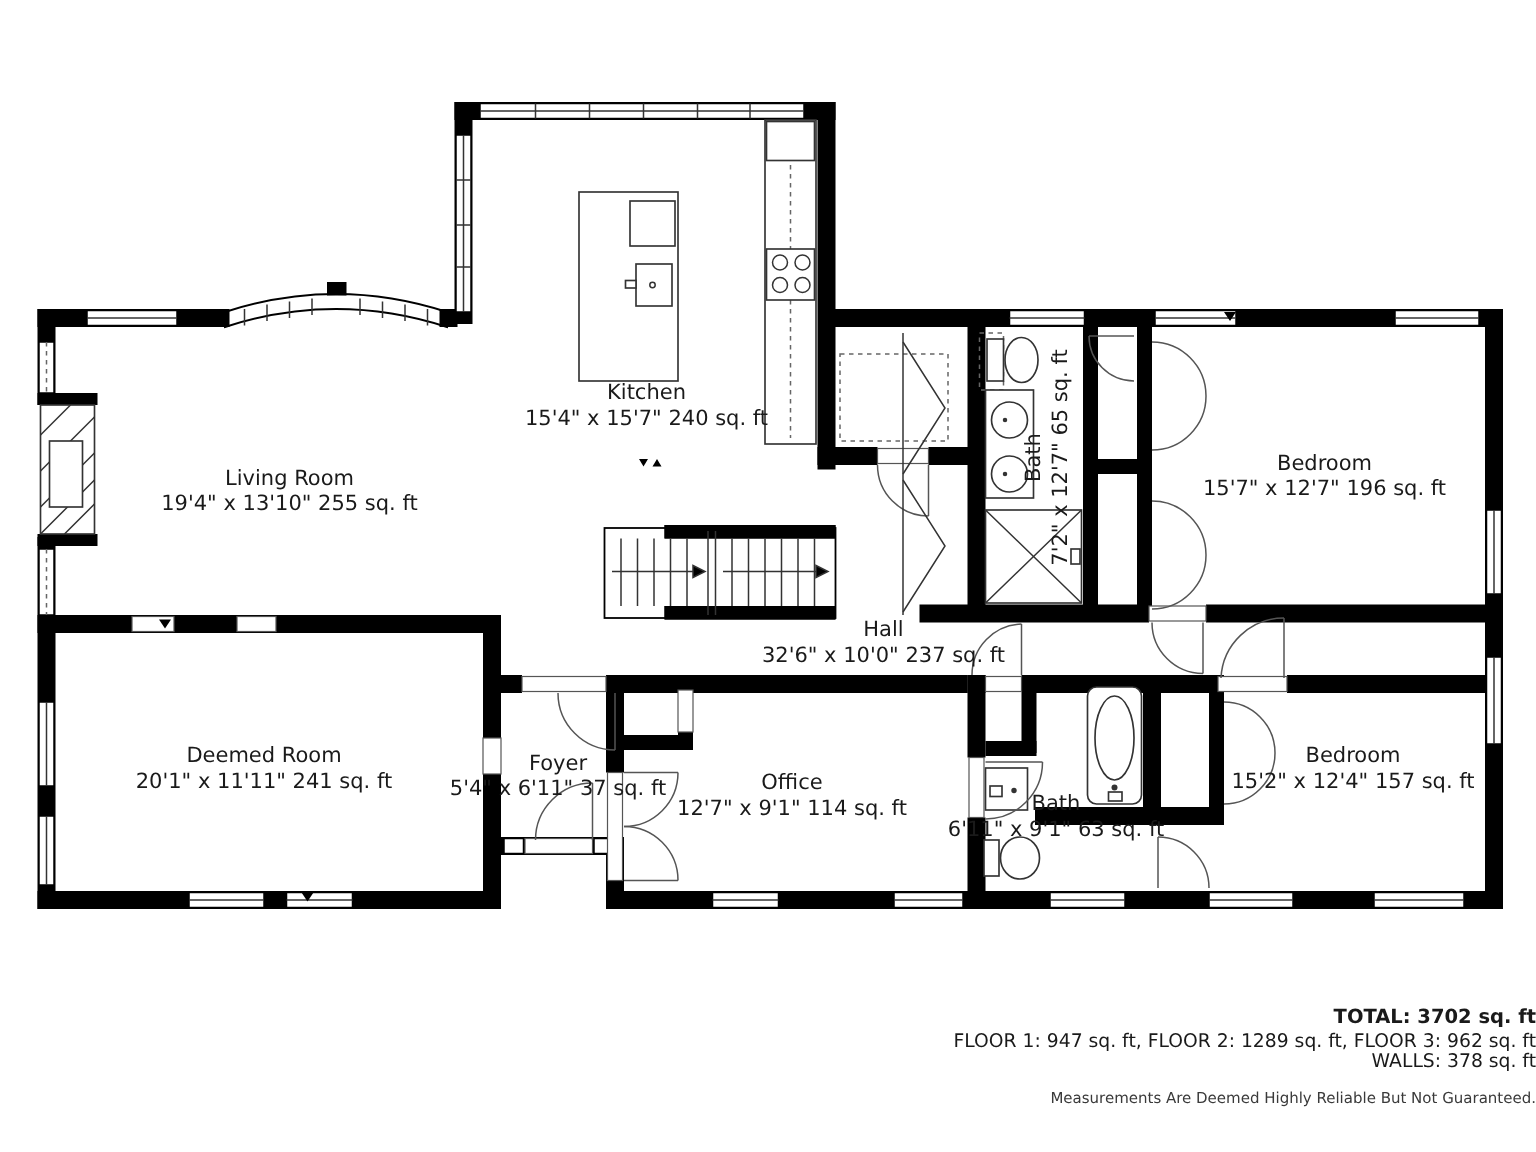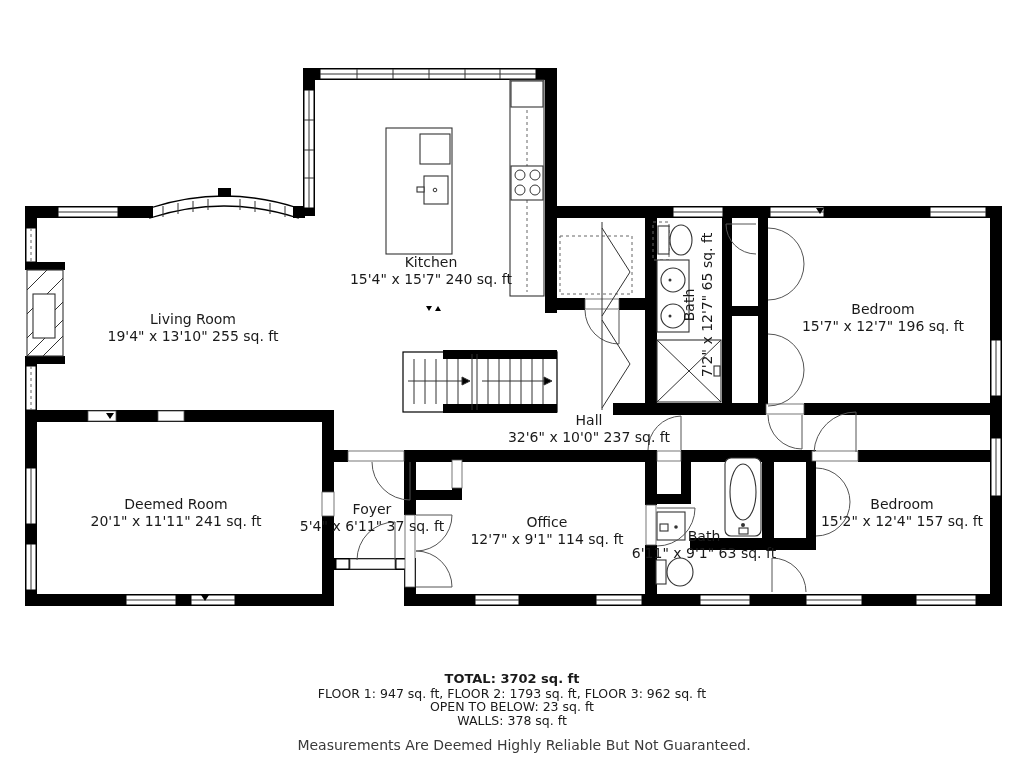--- a/index.html
+++ b/index.html
@@ -15,24 +15,24 @@
   .leaf{stroke:#555;stroke-width:1;}
   .dash{fill:none;stroke:#666;stroke-width:1;stroke-dasharray:3 3;}
   .fix{fill:#fff;stroke:#333;stroke-width:1.1;}
   .mark{fill:#000;}
   .room-label{position:absolute;transform:translateX(-50%);text-align:center;
               white-space:nowrap;font-size:14px;line-height:17px;}
   .room-label .nm{font-size:14px;}
   .room-label .dm{font-size:14px;}
   .vlabel{position:absolute;transform:translate(-50%,-50%) rotate(-90deg);
           text-align:center;white-space:nowrap;font-size:14px;line-height:18px;}
-  .summary{position:absolute;left:0;top:672px;width:1024px;text-align:center;}
+  .summary{position:absolute;left:0;top:672px;width:1024px;text-align:right;}
   .summary div{font-size:12.5px;line-height:13.5px;}
   .summary .total{font-weight:bold;font-size:13px;margin-bottom:1px;}
-  .summary .disc{font-size:14px;color:#3a3a3a;margin-top:12px;padding-left:24px;}
+  .summary .disc{font-size:10px;color:#3a3a3a;margin-top:12px;padding-left:24px;}
 </style>
 </head>
 <body>
 
 <div class="canvas">
 
 <svg width="1024" height="768" viewBox="0 0 1024 768">
 
   <g>
     <rect class="wall" x="303" y="68" width="254" height="12"></rect>
@@ -317,34 +317,33 @@
     <div class="dm">32'6" x 10'0" 237 sq. ft</div>
   </div>
   <div class="room-label" style="left:176px;top:496px">
     <div class="nm">Deemed Room</div>
     <div class="dm">20'1" x 11'11" 241 sq. ft</div>
   </div>
   <div class="room-label" style="left:372px;top:501px">
     <div class="nm">Foyer</div>
     <div class="dm">5'4" x 6'11" 37 sq. ft</div>
   </div>
-  <div class="room-label" style="left:547px;top:514px">
+  <div class="room-label" style="left:528px;top:514px">
     <div class="nm">Office</div>
     <div class="dm">12'7" x 9'1" 114 sq. ft</div>
   </div>
   <div class="room-label" style="left:704px;top:528px">
     <div class="nm">Bath</div>
     <div class="dm">6'11" x 9'1" 63 sq. ft</div>
   </div>
   <div class="room-label" style="left:902px;top:496px">
     <div class="nm">Bedroom</div>
     <div class="dm">15'2" x 12'4" 157 sq. ft</div>
   </div>
 
   <div class="summary">
     <div class="total">TOTAL: 3702 sq. ft</div>
-    <div>FLOOR 1: 947 sq. ft, FLOOR 2: 1793 sq. ft, FLOOR 3: 962 sq. ft</div>
-    <div>OPEN TO BELOW: 23 sq. ft</div>
+    <div>FLOOR 1: 947 sq. ft, FLOOR 2: 1289 sq. ft, FLOOR 3: 962 sq. ft</div>
     <div>WALLS: 378 sq. ft</div>
     <div class="disc">Measurements Are Deemed Highly Reliable But Not Guaranteed.</div>
   </div>
 
 </div>
 
 </body></html>

